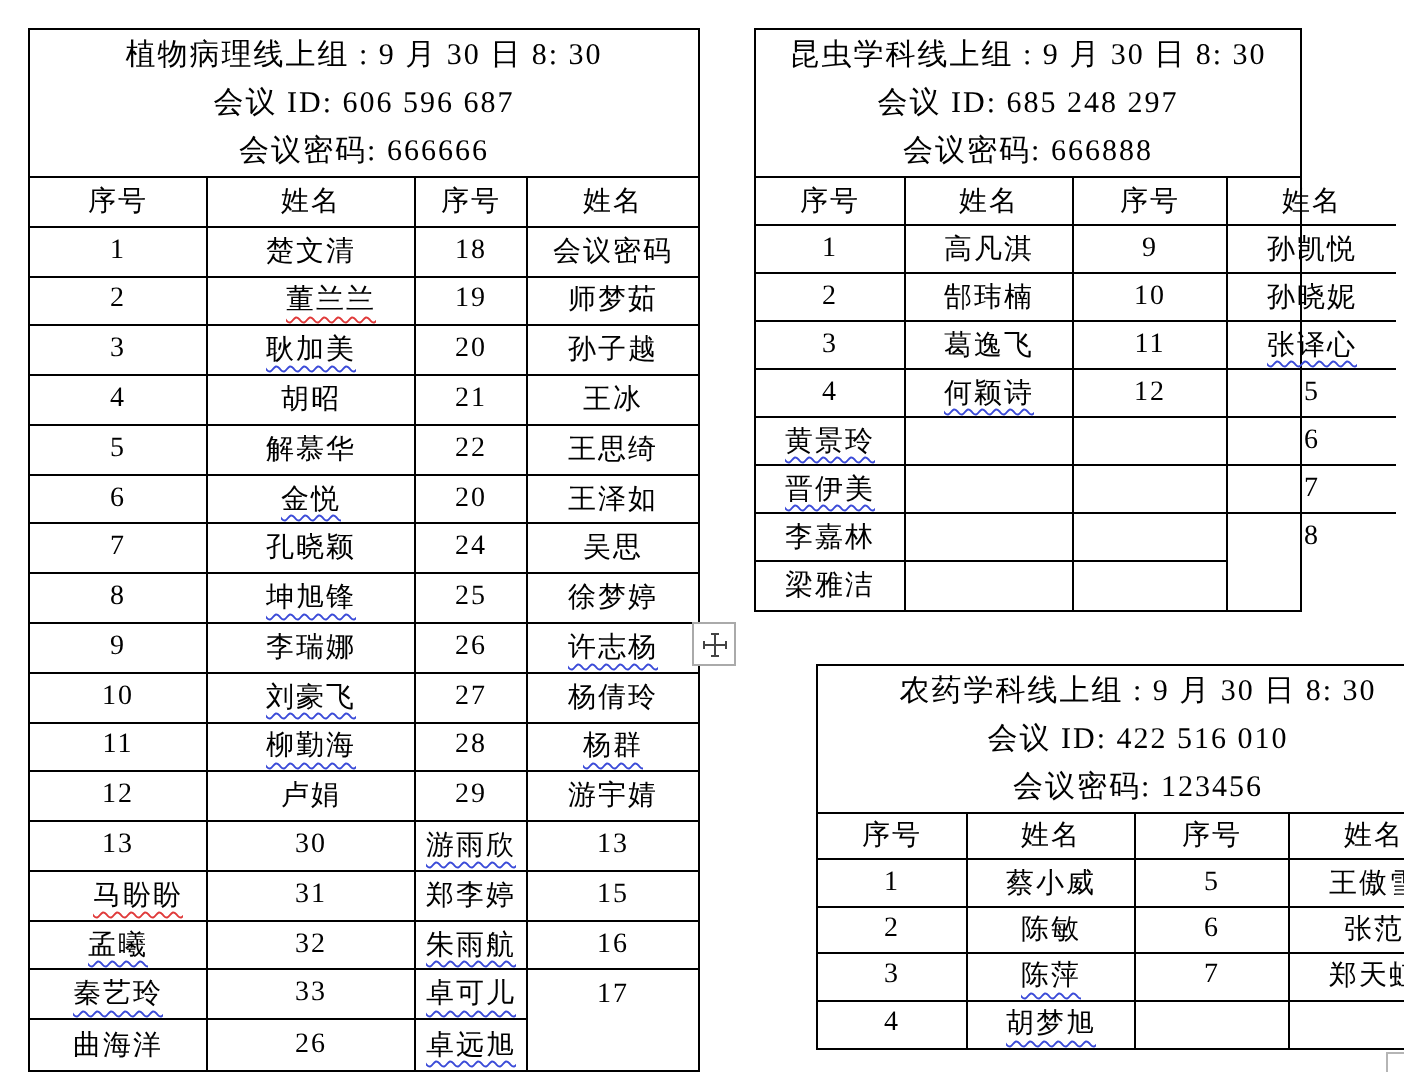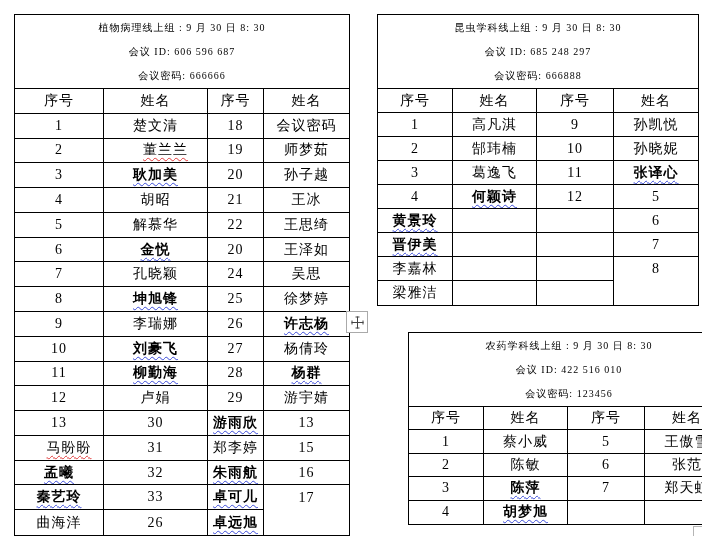--- a/index.html
+++ b/index.html
@@ -7,33 +7,33 @@
     width:702px;height:536px;position:relative;overflow:hidden;
     background:#ffffff;
     font-family:"Liberation Serif","DejaVu Serif",serif;
     color:#000;
   }
   .doc-table{position:absolute;border:1px solid #000;box-sizing:border-box;background:#fff;}
   .title-block{
     display:flex;flex-direction:column;justify-content:center;align-items:center;
     border-bottom:1px solid #000;box-sizing:border-box;
   }
-  .title-line{font-size:10px;line-height:24px;white-space:pre;letter-spacing:1px;}
+  .title-line{font-size:15px;line-height:24px;white-space:pre;letter-spacing:1px;}
   .grid{display:grid;}
   .cell{
     border-right:1px solid #000;border-bottom:1px solid #000;box-sizing:border-box;
     display:flex;align-items:center;justify-content:center;
     font-size:14px;letter-spacing:1px;overflow:hidden;white-space:nowrap;
   }
   .grid .cell:nth-child(4n){border-right:none;}
   .cell.last-row{border-bottom:none;}
   .wavy-blue{
     text-decoration:underline;text-decoration-style:wavy;
     text-decoration-color:var(--wavy-blue,#3b4bd8);
-    text-decoration-thickness:1px;text-underline-offset:3px;text-decoration-skip-ink:none;font-weight:bold;
+    text-decoration-thickness:1px;text-underline-offset:3px;text-decoration-skip-ink:none;
   }
   .wavy-red{
     text-decoration:underline;text-decoration-style:wavy;
     text-decoration-color:var(--wavy-red,#e03a3a);
     text-decoration-thickness:1px;text-underline-offset:3px;text-decoration-skip-ink:none;margin-left:20px;
   }
   .move-handle{
     position:absolute;left:346px;top:311px;width:22px;height:22px;
     border:1px solid #aaaaaa;background:#fff;box-sizing:border-box;
     display:flex;align-items:center;justify-content:center;cursor:move;
@@ -150,21 +150,21 @@
       </div>
       <div class="cell last-row">17</div>
       <div class="cell last-row">曲海洋</div>
       <div class="cell last-row">26</div>
       <div class="cell last-row">
         <span class="wavy-blue">卓远旭</span>
       </div>
     </div>
 </div>
 
-<div class="doc-table" style="left:377px;top:14px;width:322px;height:292px;">
+<div class="doc-table" style="left:377px;top:14px;width:274px;height:292px;">
   <div class="title-block" style="height:74px;">
     <div class="title-line">昆虫学科线上组 : 9 月 30 日 8: 30</div>
     <div class="title-line">会议 ID: 685 248 297</div>
     <div class="title-line">会议密码: 666888</div>
   </div>
   <div class="grid" style="grid-template-columns:75px 84px 77px 84px;grid-template-rows:repeat(9,1fr);height:216px;">
       <div class="cell">序号</div>
       <div class="cell">姓名</div>
       <div class="cell">序号</div>
       <div class="cell">姓名</div>

